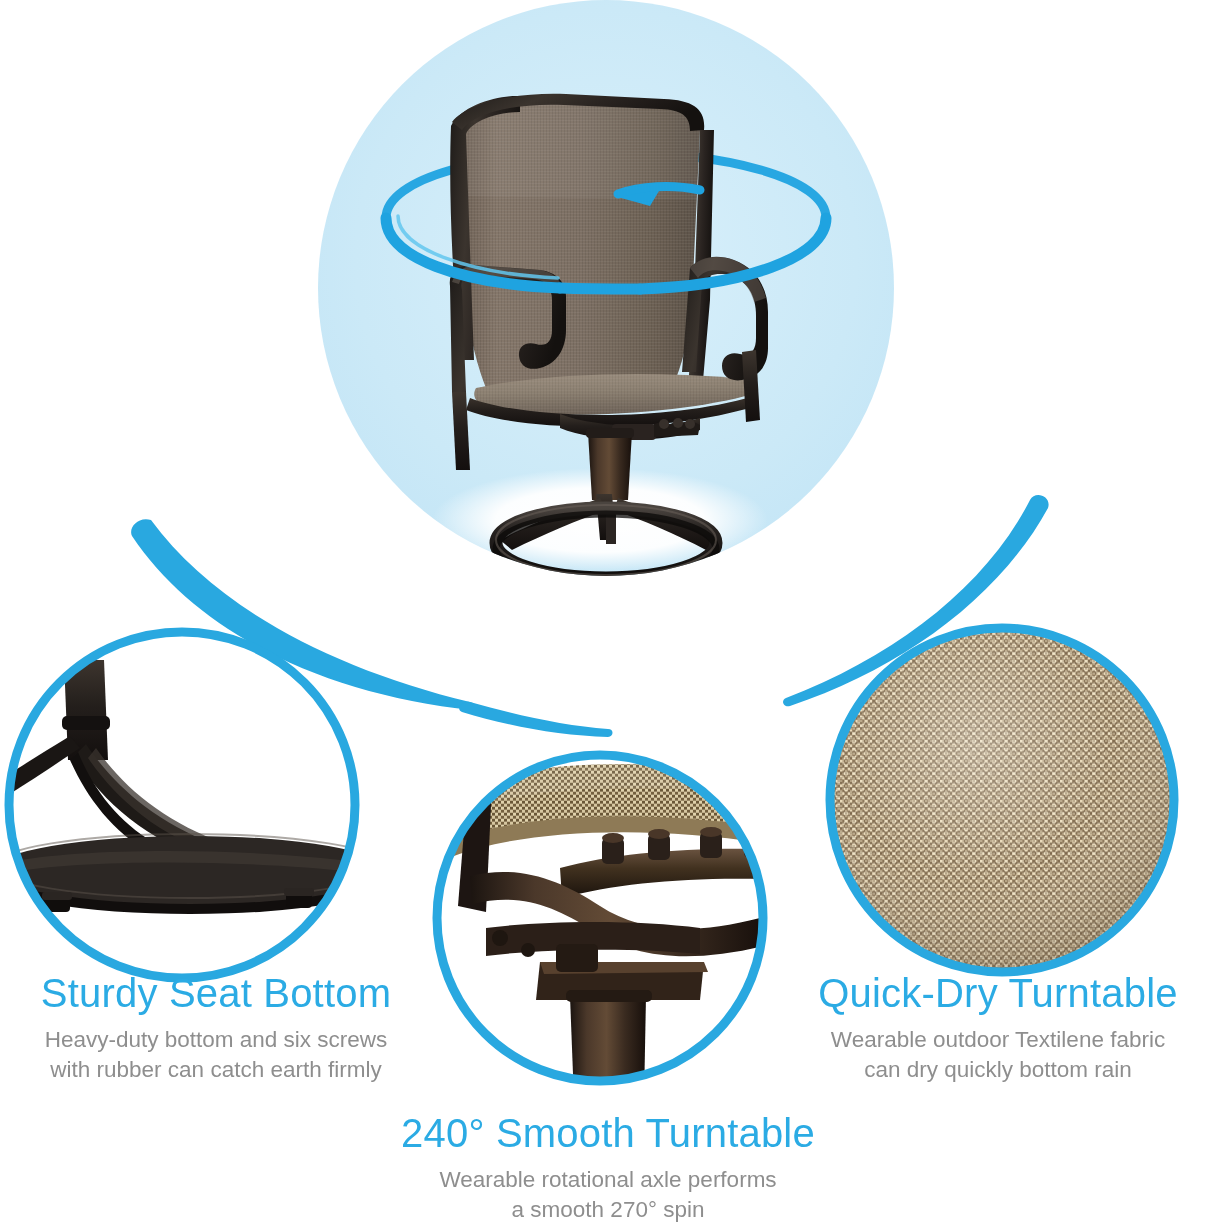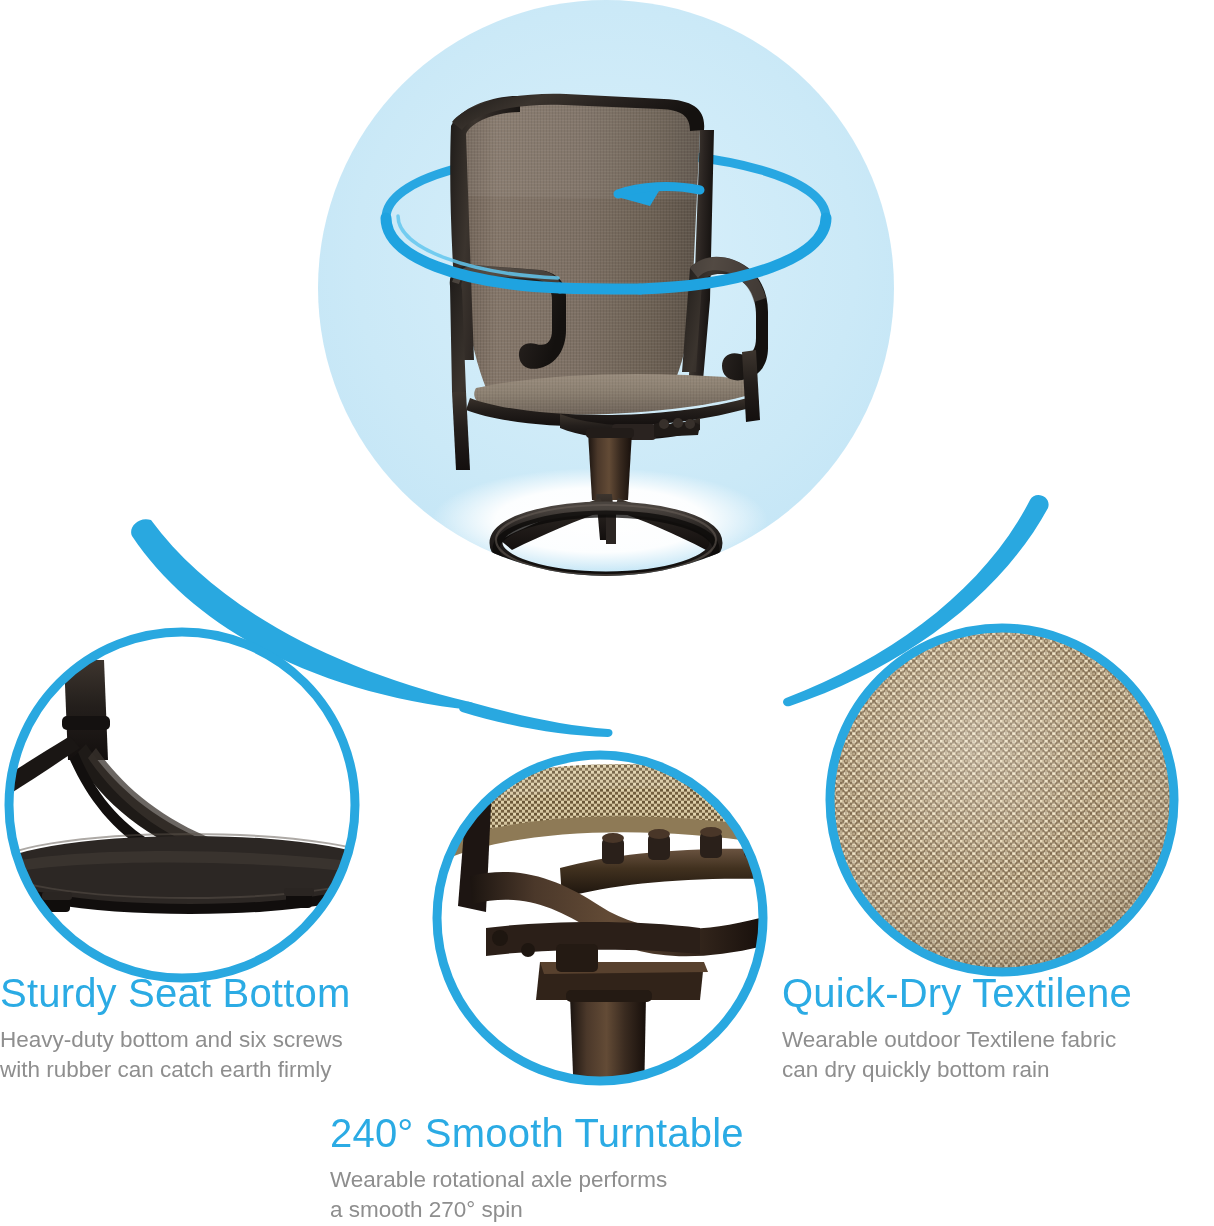--- a/index.html
+++ b/index.html
@@ -26,21 +26,21 @@
   .layer {
     position: absolute;
     top: 0; left: 0;
     width: 1214px;
     height: 1226px;
   }
 
   
   .feature-text {
     position: absolute;
-    text-align: left;
+    text-align: center;
   }
   .feature-title {
     color: #2babe4;
     font-size: 40px;
     font-weight: 400;
     letter-spacing: 0.2px;
     line-height: 1.08;
     white-space: nowrap;
   }
   .feature-desc {
@@ -452,21 +452,21 @@
 
   <div class="feature-text" id="text-sturdy">
     <div class="feature-title noselect">Sturdy Seat Bottom</div>
     <div class="feature-desc noselect">
       <div>Heavy-duty bottom and six screws</div>
       <div>with rubber can catch earth firmly</div>
     </div>
   </div>
 
   <div class="feature-text" id="text-textile">
-    <div class="feature-title noselect">Quick-Dry Textilene</div>
+    <div class="feature-title noselect">Quick-Dry Turntable</div>
     <div class="feature-desc noselect">
       <div>Wearable outdoor Textilene fabric</div>
       <div>can dry quickly bottom rain</div>
     </div>
   </div>
 
   <div class="feature-text" id="text-turntable">
     <div class="feature-title noselect">240° Smooth Turntable</div>
     <div class="feature-desc noselect">
       <div>Wearable rotational axle performs</div>

